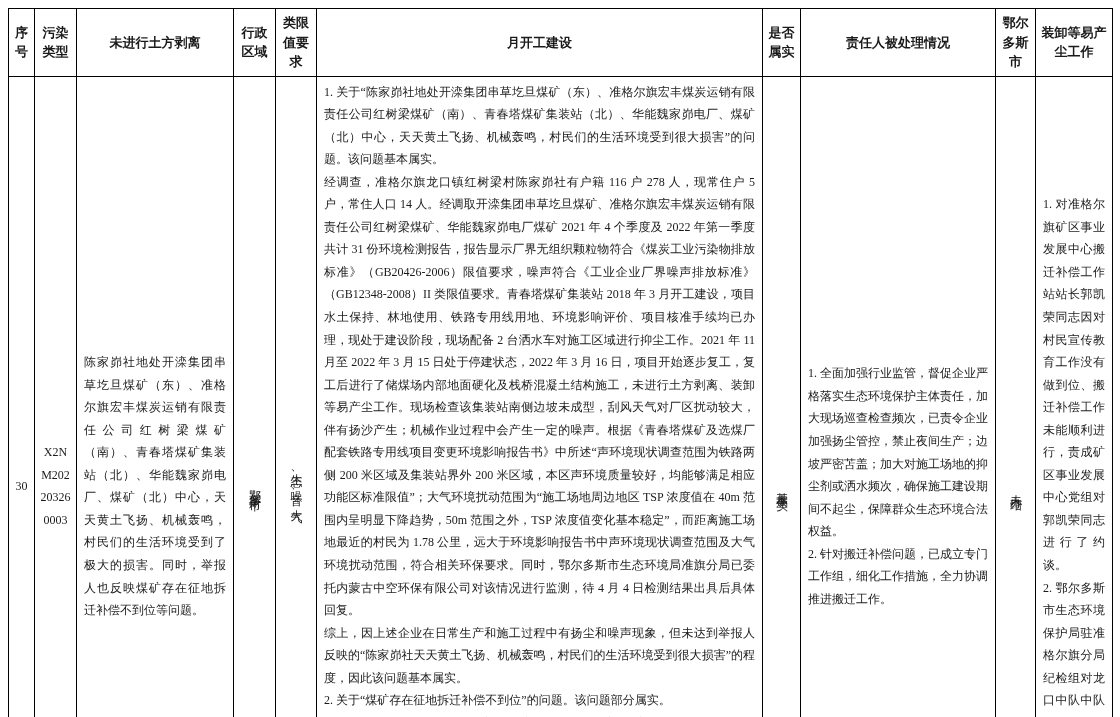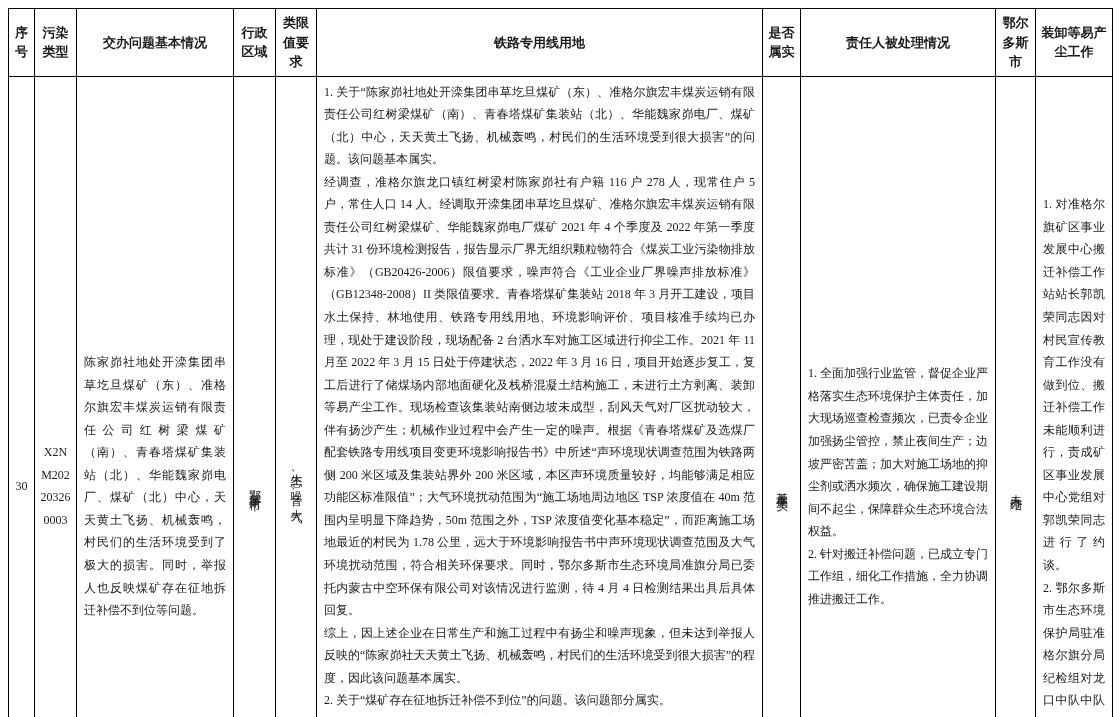--- a/index.html
+++ b/index.html
@@ -74,24 +74,24 @@
       <col style="width:446px">
     <col style="width:38px">
       <col style="width:195px">
       <col style="width:40px">
     <col style="width:77px">
   </colgroup>
   <thead>
     <tr class="head-row">
       <th>序号</th>
       <th>污染类型</th>
-      <th>交办问题基本情况</th>
+      <th>未进行土方剥离</th>
       <th>行政区域</th>
       <th>类限值要求</th>
-      <th>铁路专用线用地</th>
+      <th>月开工建设</th>
       <th>是否属实</th>
       <th>责任人被处理情况</th>
       <th>鄂尔多斯市</th>
       <th>装卸等易产尘工作</th>
     </tr>
   </thead>
   <tbody>
     <tr class="row-30">
       <td class="cell-center">30</td>
       <td class="cell-caseno">X2NM202203260003</td>

